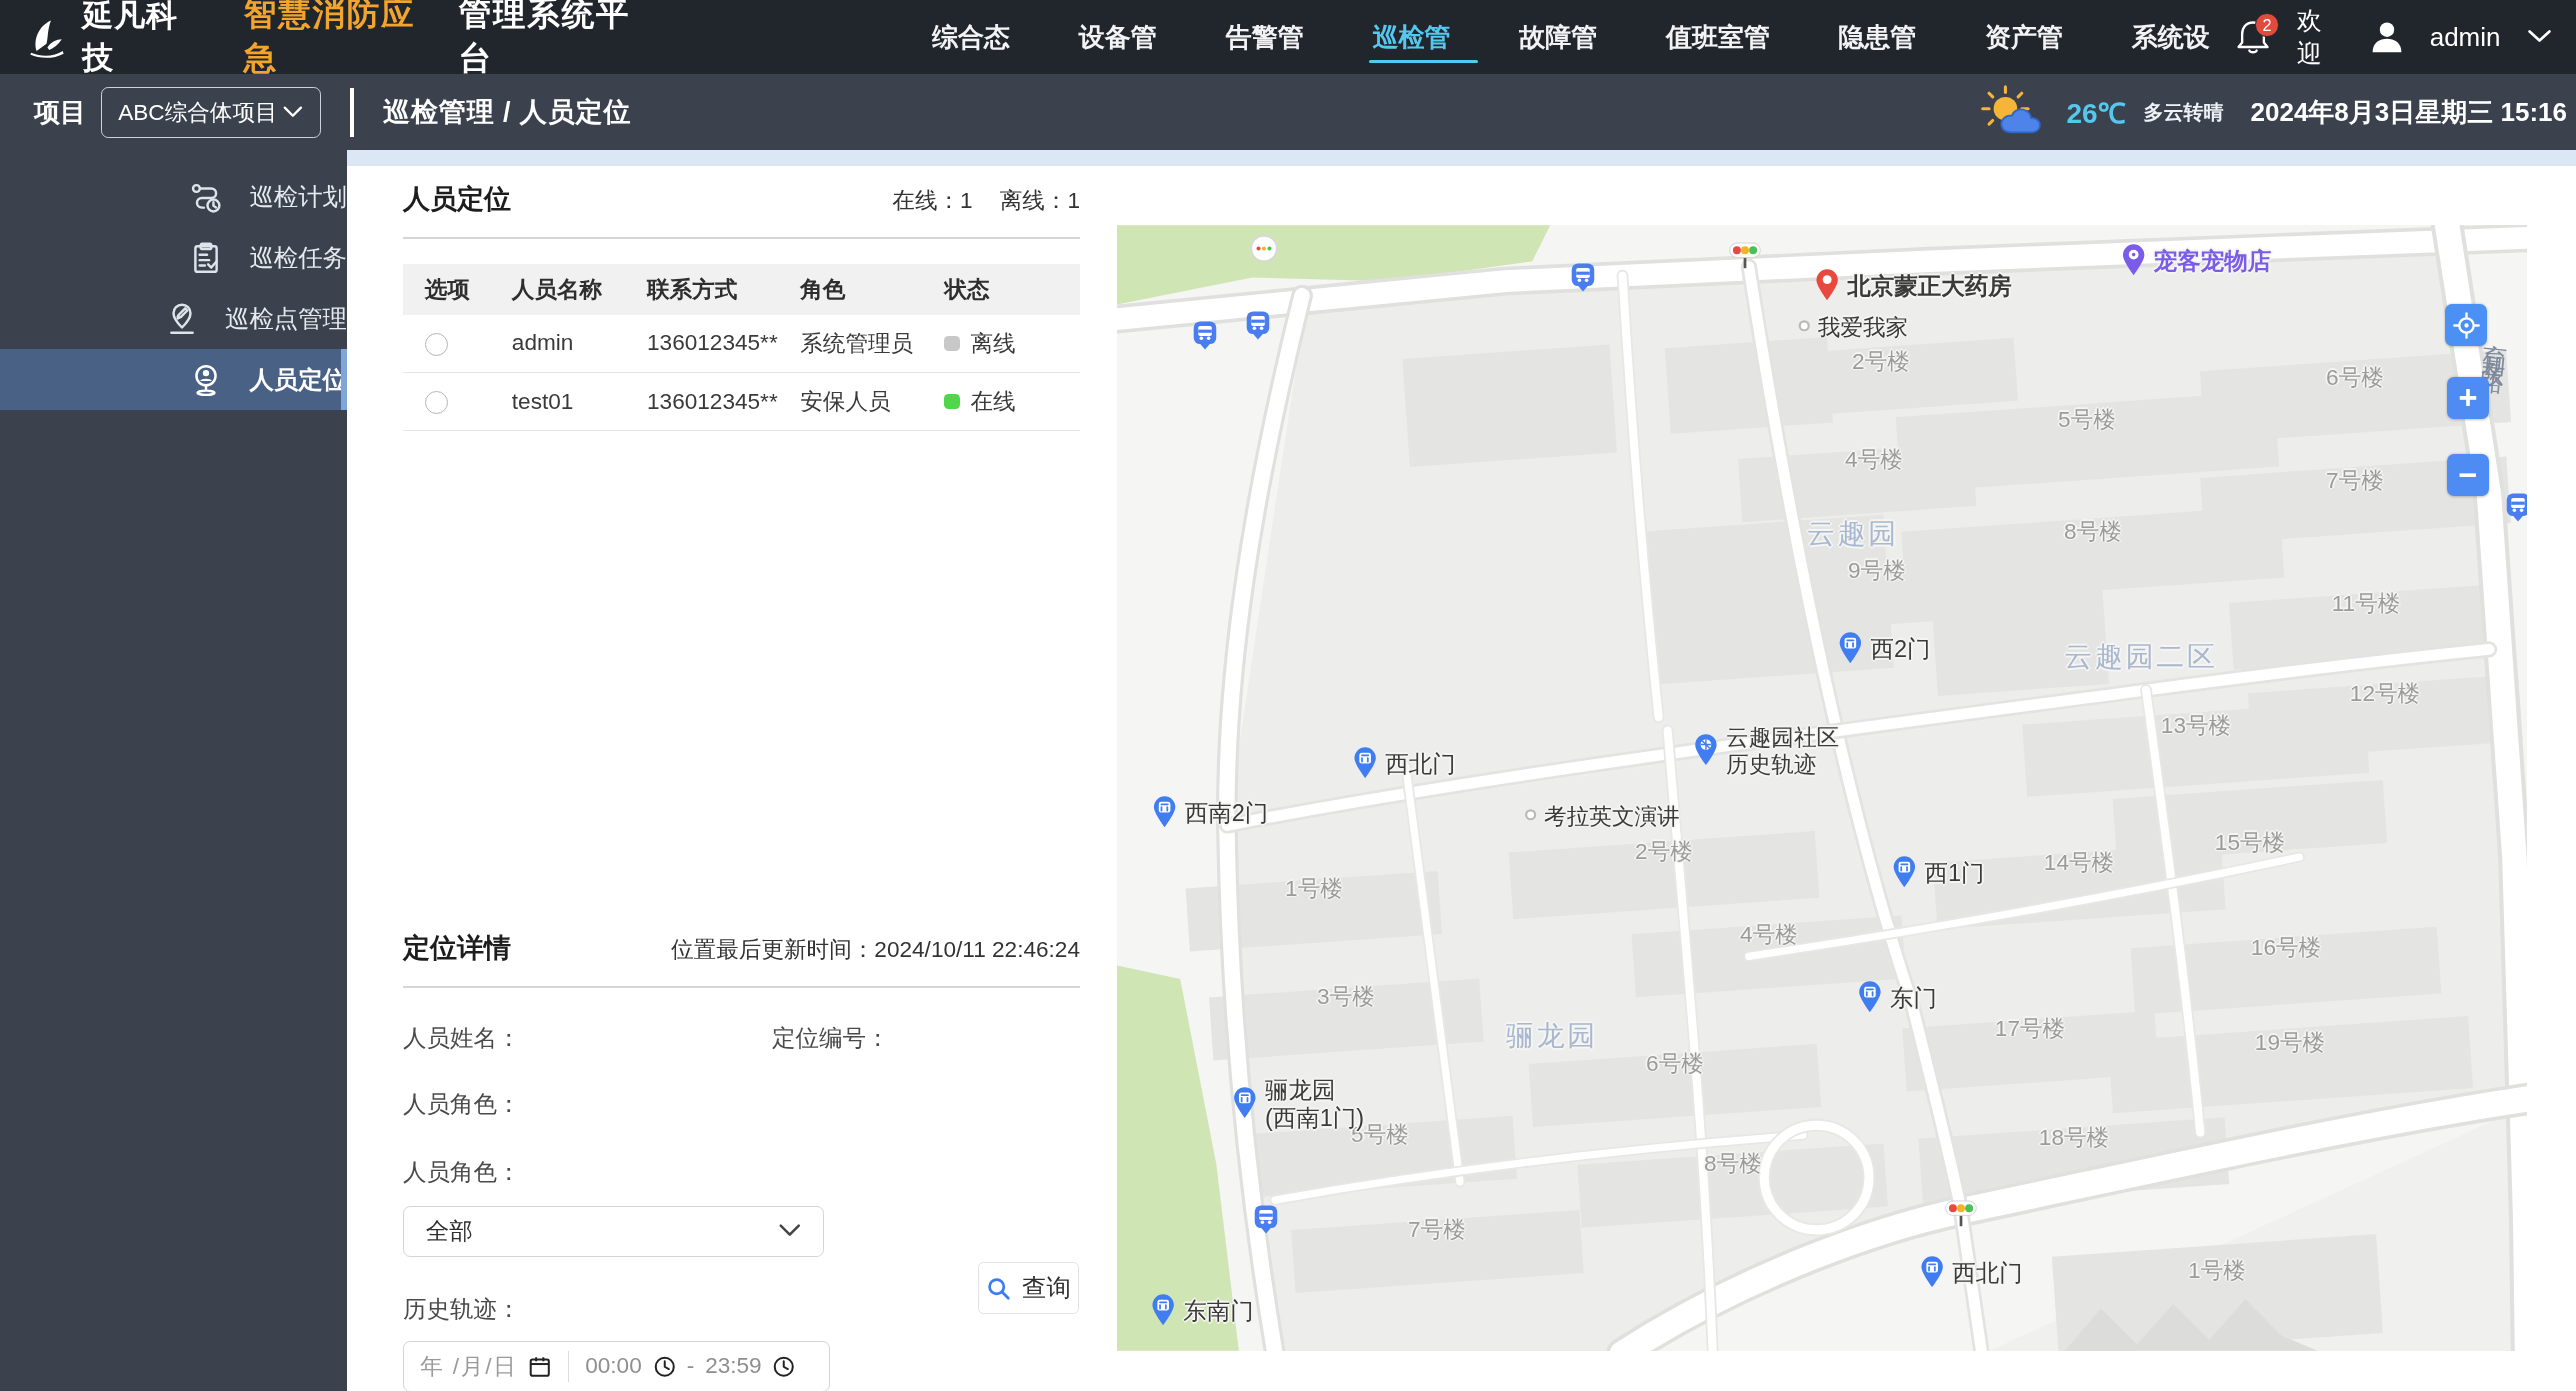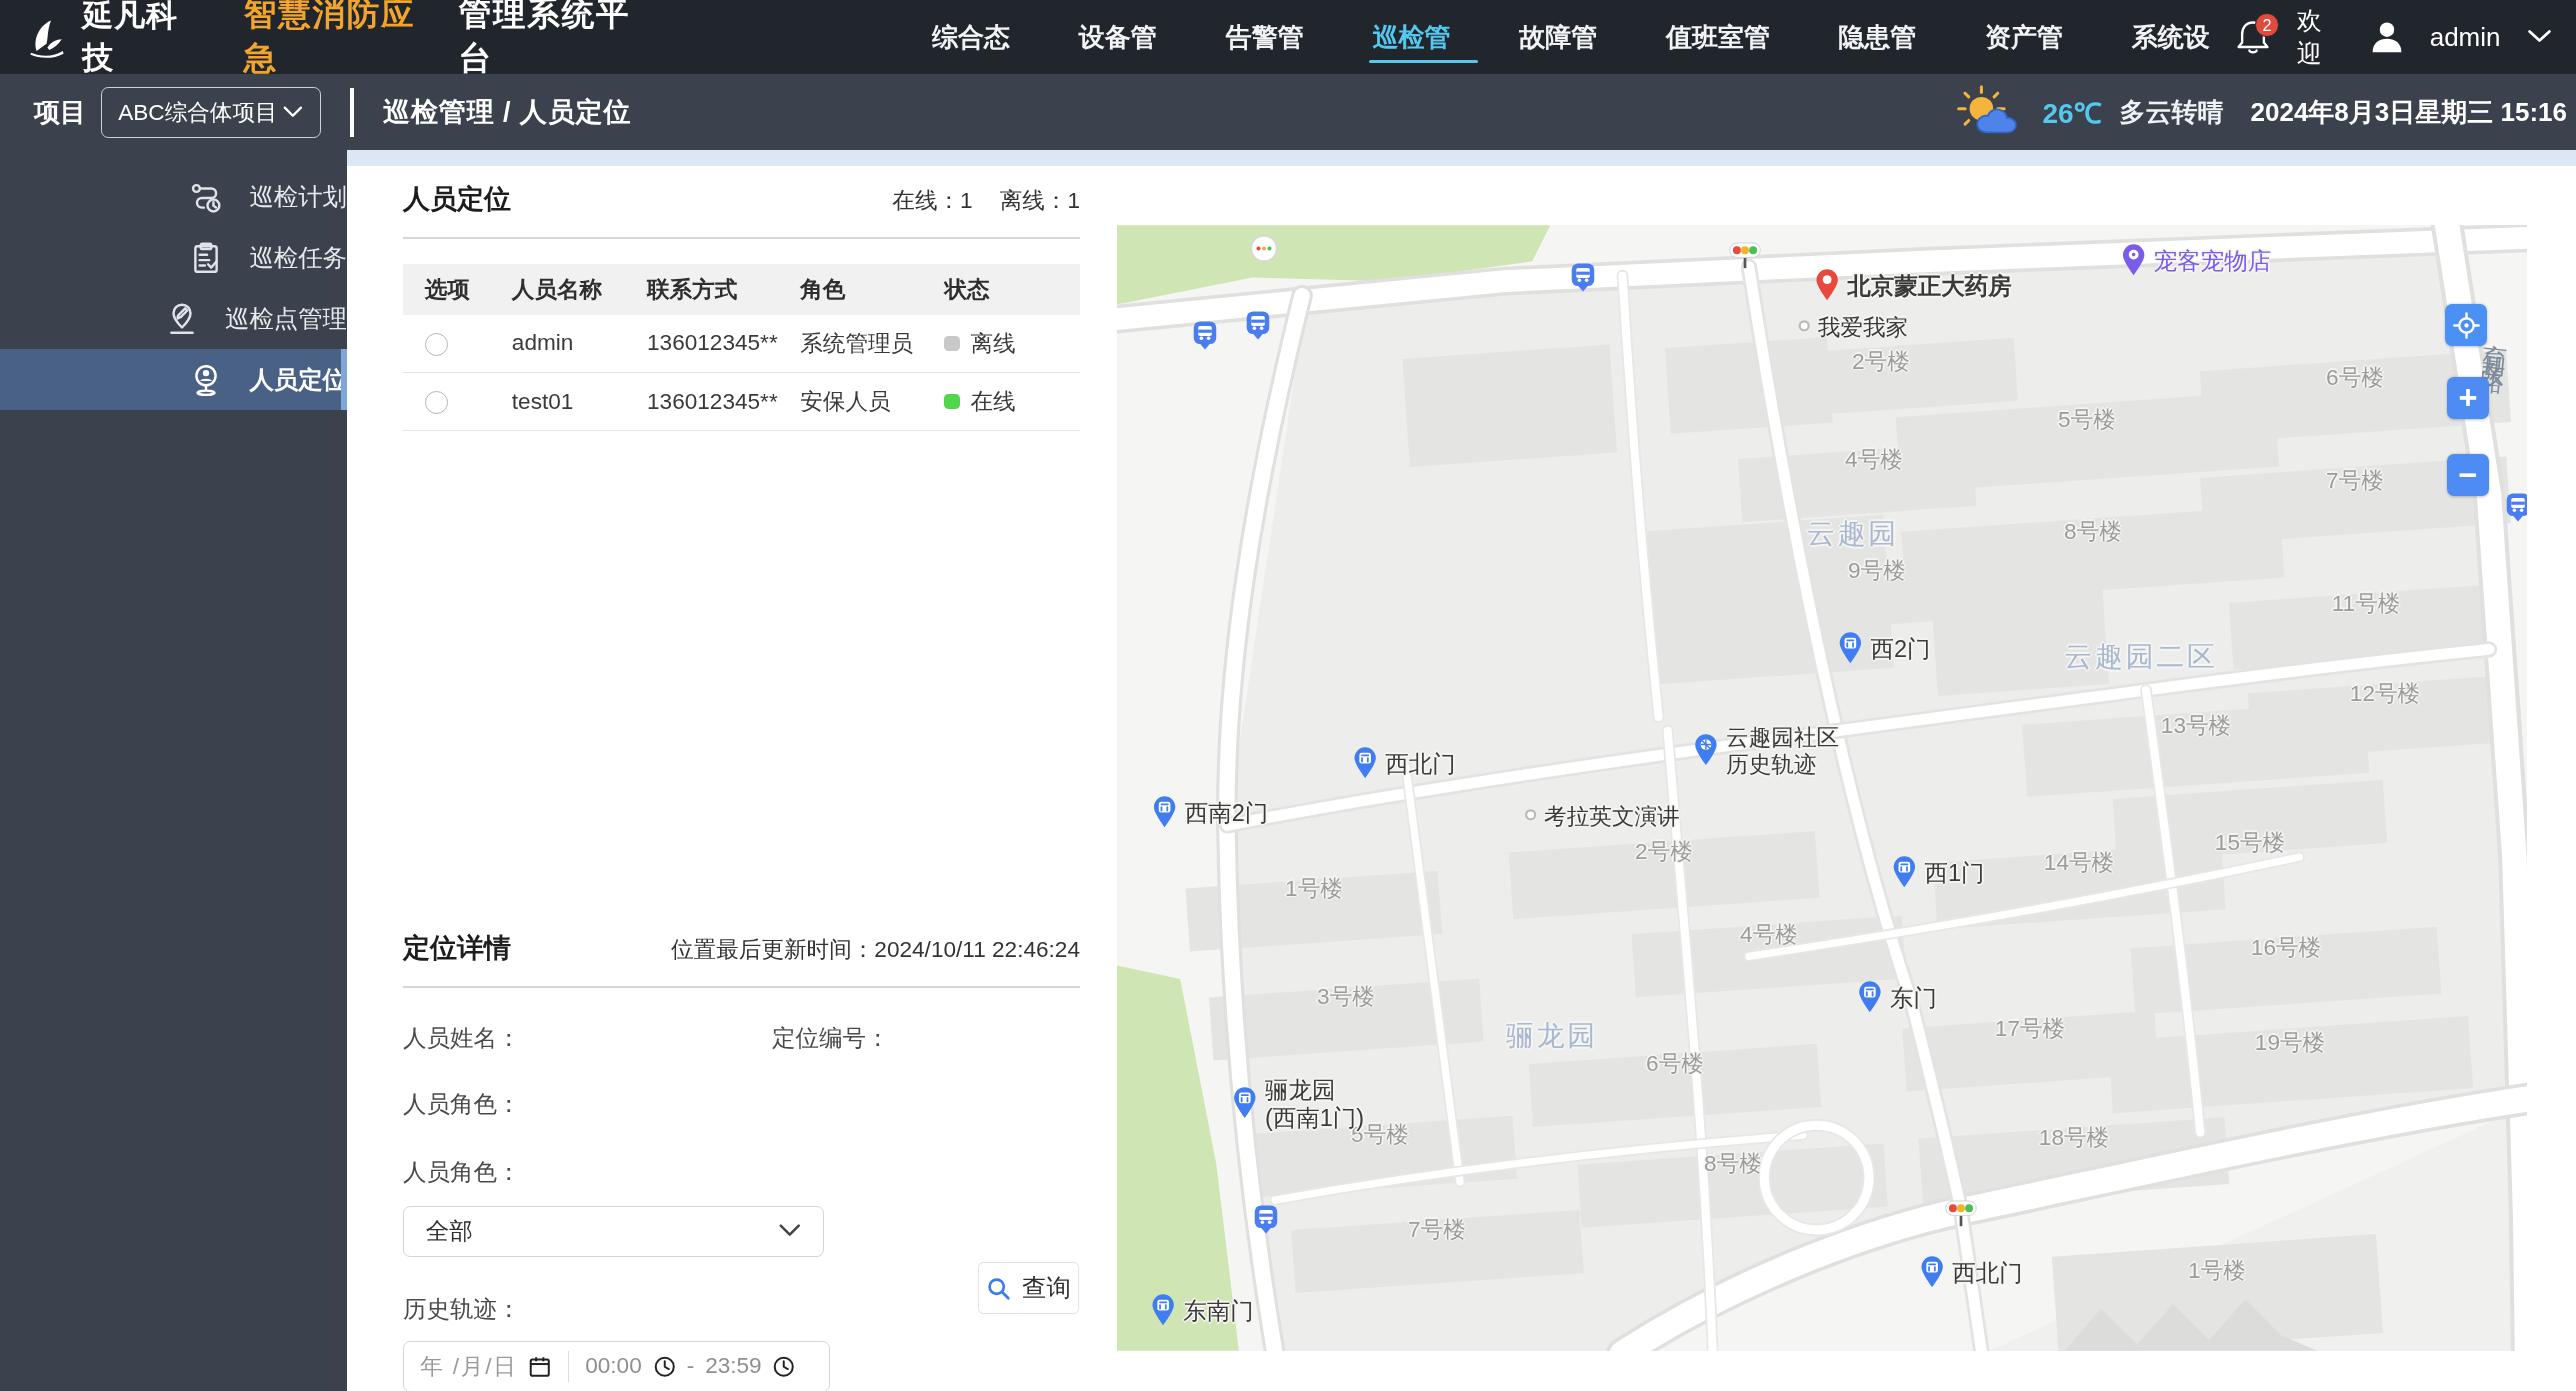--- a/index.html
+++ b/index.html
@@ -39,21 +39,21 @@
 
   
   .bar2{position:absolute;left:0;top:74px;width:2576px;height:76px;background:var(--bar2);}
   .proj-label{position:absolute;left:34px;top:0;height:76px;display:flex;align-items:center;color:#fff;font-size:26px;font-weight:bold;}
   .proj-select{position:absolute;left:101px;top:12.6px;width:220px;height:51px;border:1.8px solid #cdd3dd;border-radius:7.2px;
                display:flex;align-items:center;justify-content:space-between;padding:0 16.2px;color:#fff;font-size:22.6px;cursor:pointer;}
   .vdivider{position:absolute;left:350px;top:13.5px;width:3.6px;height:49px;background:#fff;}
   .breadcrumb{position:absolute;left:383px;top:0;height:76px;display:flex;align-items:center;color:#fff;font-size:27px;font-weight:bold;letter-spacing:0.9px;}
   .weather{position:absolute;right:9px;top:0;height:76px;display:flex;align-items:center;gap:18px;}
   .w-temp{color:var(--cyan);font-size:28px;font-weight:bold;}
-  .w-desc{color:#eef1f5;font-size:26px;font-weight:bold;}
+  .w-desc{color:#eef1f5;font-size:20px;font-weight:bold;}
   .w-date{color:#fff;font-size:26px;font-weight:bold;margin-left:9px;}
 
   
   .sidebar{position:absolute;left:0;top:150px;width:347px;height:1242px;background:var(--sidebar);padding-top:16.2px;}
   .side-item{position:relative;height:61px;display:flex;align-items:center;gap:25px;padding-left:60px;cursor:pointer;justify-content:flex-end;}
   .side-item .s-label{color:#e7eaef;font-size:24.4px;}
   .side-item.active{background:var(--active);}
   .side-item.active::after{content:'';position:absolute;right:0;top:0;bottom:0;width:6.3px;background:var(--active-edge);}
   .side-item.active .s-label{color:#fff;font-weight:bold;}
   .s-icon{width:36px;height:36px;display:flex;align-items:center;justify-content:center;}
@@ -92,21 +92,21 @@
              display:flex;align-items:center;justify-content:center;gap:10.8px;font-size:24.4px;color:#2f2f2f;cursor:pointer;}
 
   
   .map-panel{position:absolute;left:1117px;top:225px;width:1410px;height:1126px;background:var(--map-bg);overflow:hidden;}
   .map-svg{position:absolute;left:0;top:0;}
   .marker{position:absolute;display:flex;align-items:center;gap:7.2px;transform:translate(-50%,-50%);white-space:nowrap;}
   .marker .lbl{font-size:22.6px;color:#3a3a3a;
     text-shadow:1.8px 0 0 #f5f5f3,-1.8px 0 0 #f5f5f3,0 1.8px 0 #f5f5f3,0 -1.8px 0 #f5f5f3,0.9px 0.9px 0 #f5f5f3,-0.9px -0.9px 0 #f5f5f3;}
   .marker.building-label .lbl{color:#9b9b9b;}
   .marker.area-label .lbl{color:#a9b7cf;font-size:28px;letter-spacing:2.7px;}
-  .marker.poi-purple .lbl{color:#7a5ce8;font-weight:normal;font-size:23.5px;}
+  .marker.poi-purple .lbl{color:#7a5ce8;font-weight:bold;font-size:23.5px;}
   .marker.poi-red .lbl{font-weight:bold;font-size:23.5px;}
   .marker.gate .lbl{font-size:23.5px;}
   .marker .lines{display:flex;flex-direction:column;line-height:1.2;align-items:flex-start;}
   .marker.road-label .lbl{writing-mode:vertical-rl;letter-spacing:9px;color:#7e8a9c;font-size:24.4px;transform:rotate(6deg);text-shadow:none;}
   .map-ctl{position:absolute;width:42px;height:42px;border-radius:7.2px;background:#4e8cf3;color:#fff;display:flex;
            align-items:center;justify-content:center;font-size:32.5px;font-weight:bold;cursor:pointer;box-shadow:0 0.9px 2.7px rgba(0,0,0,.25);}
   .map-ctl.locate{left:1328px;top:79px;background:#4a90f5;}
   .map-ctl.zin{left:1330px;top:152px;}
   .map-ctl.zout{left:1330px;top:229px;}
 </style>

